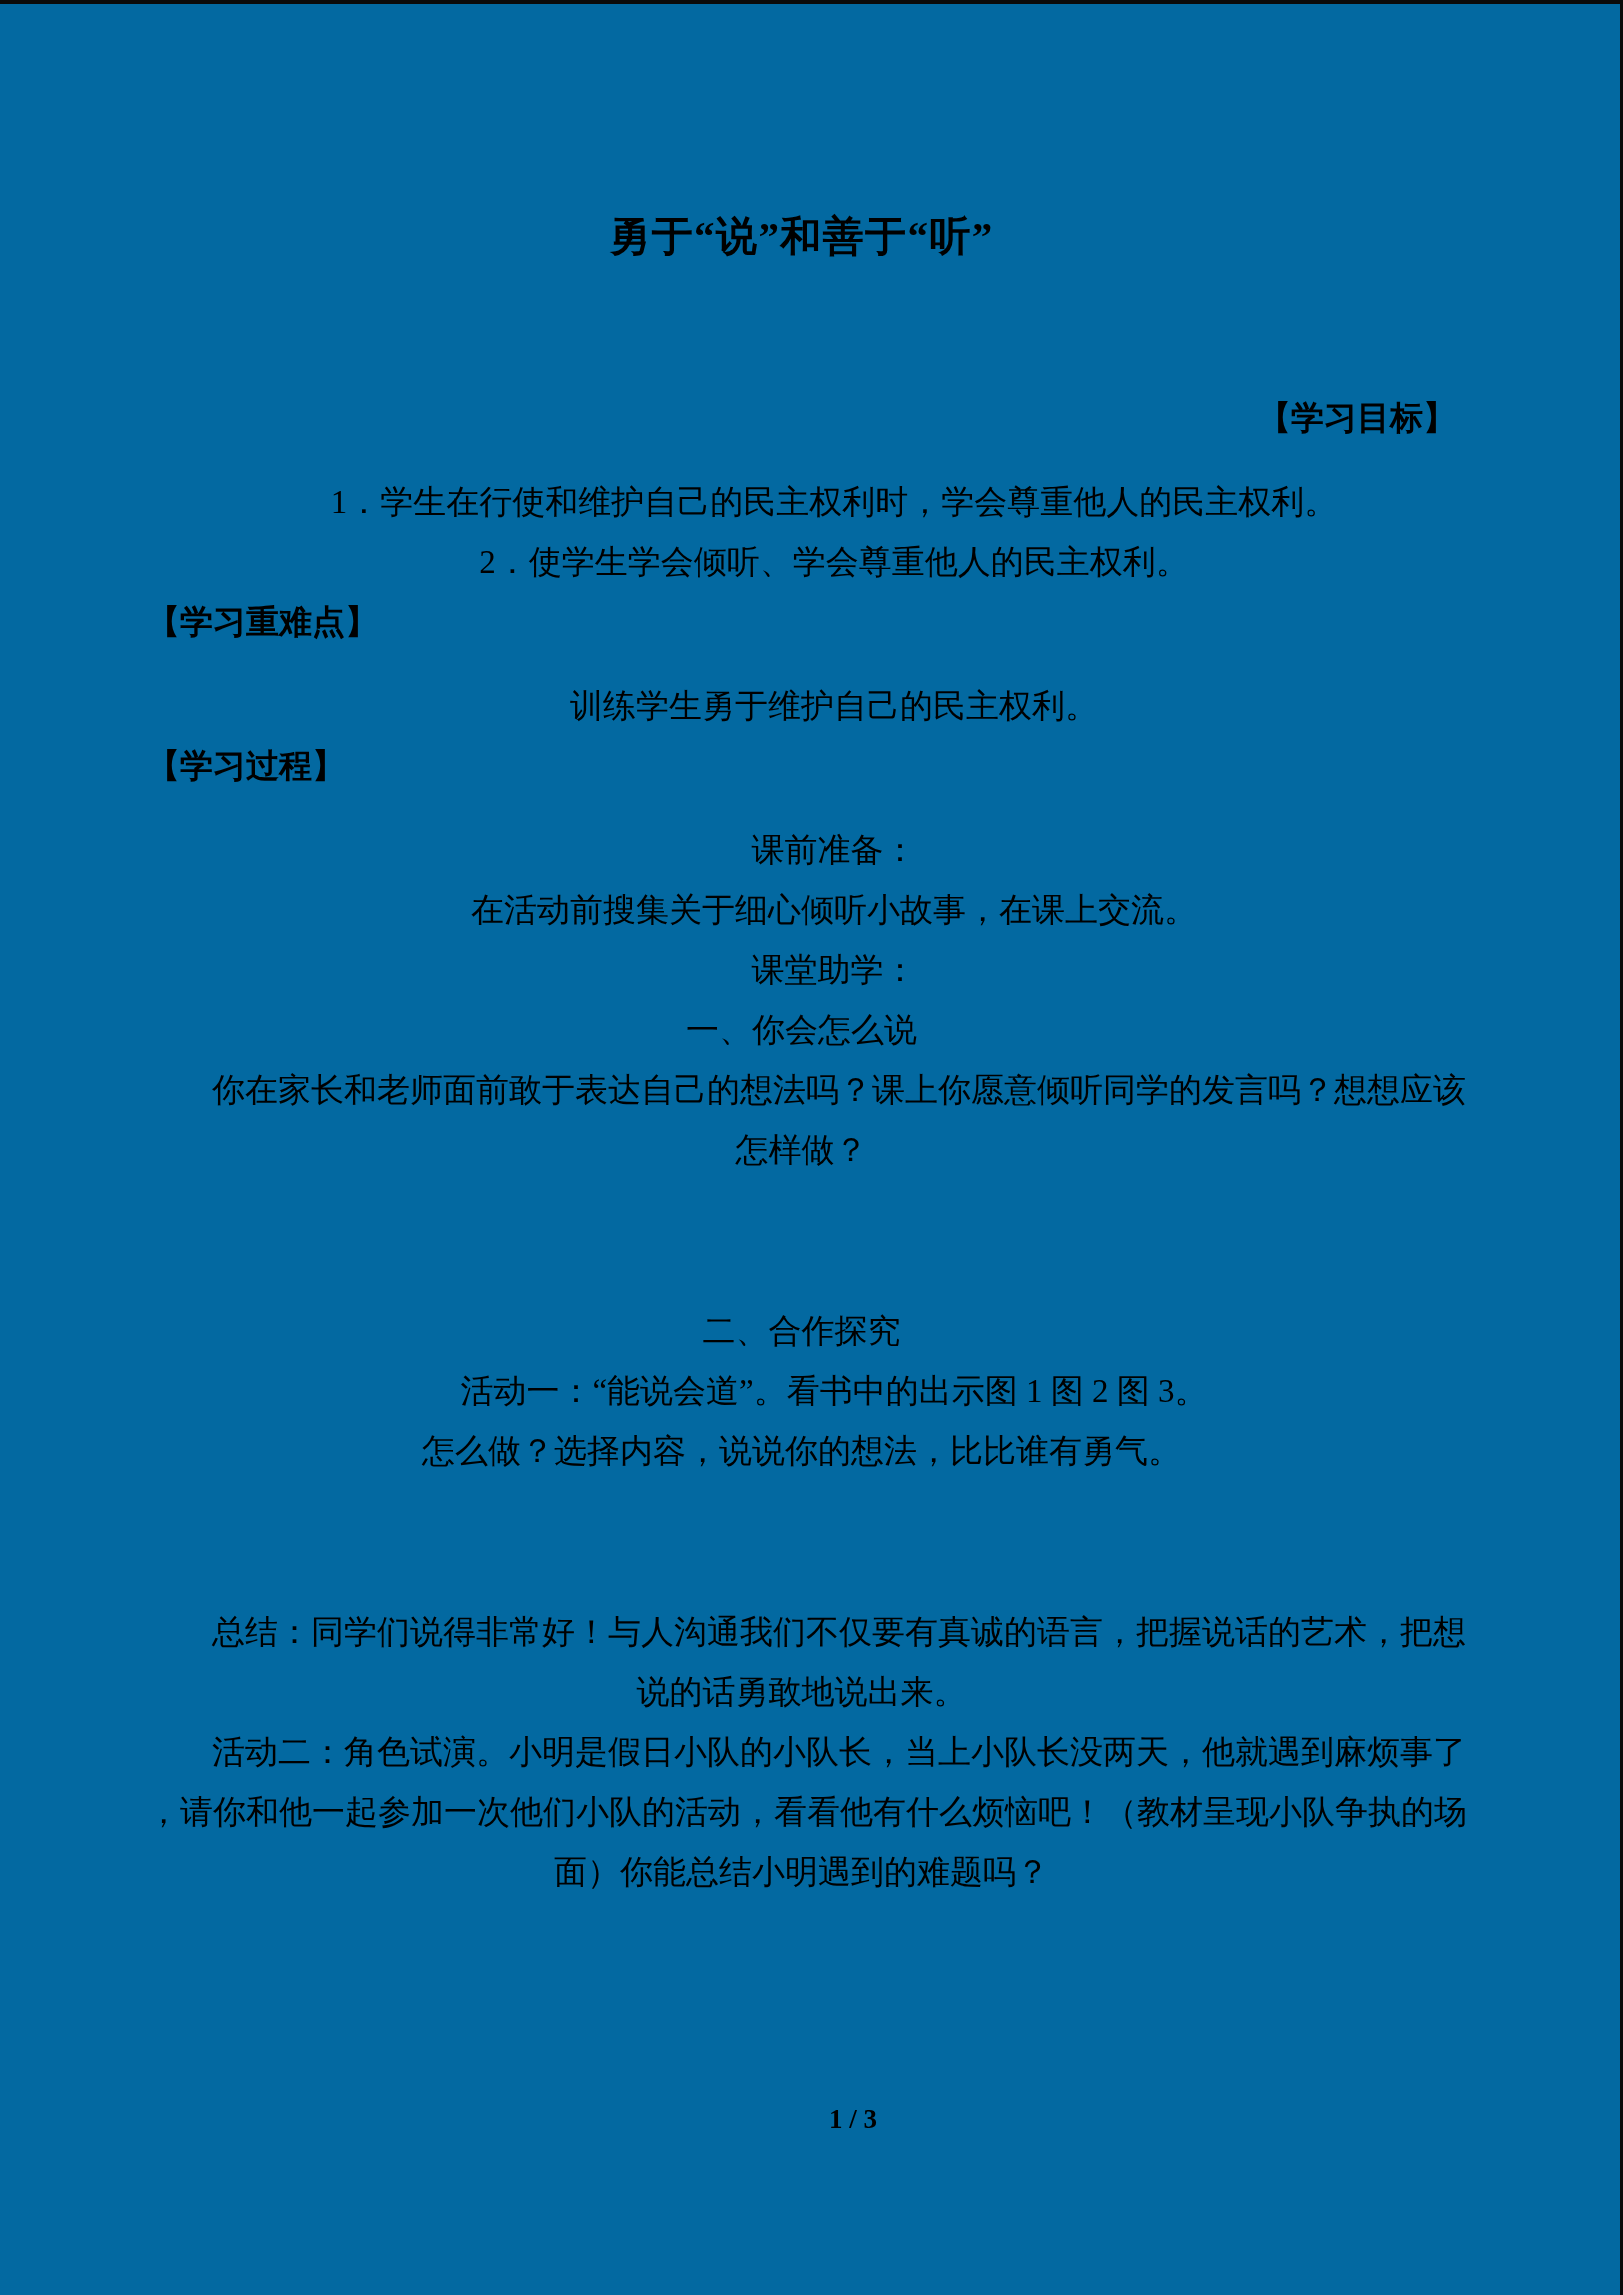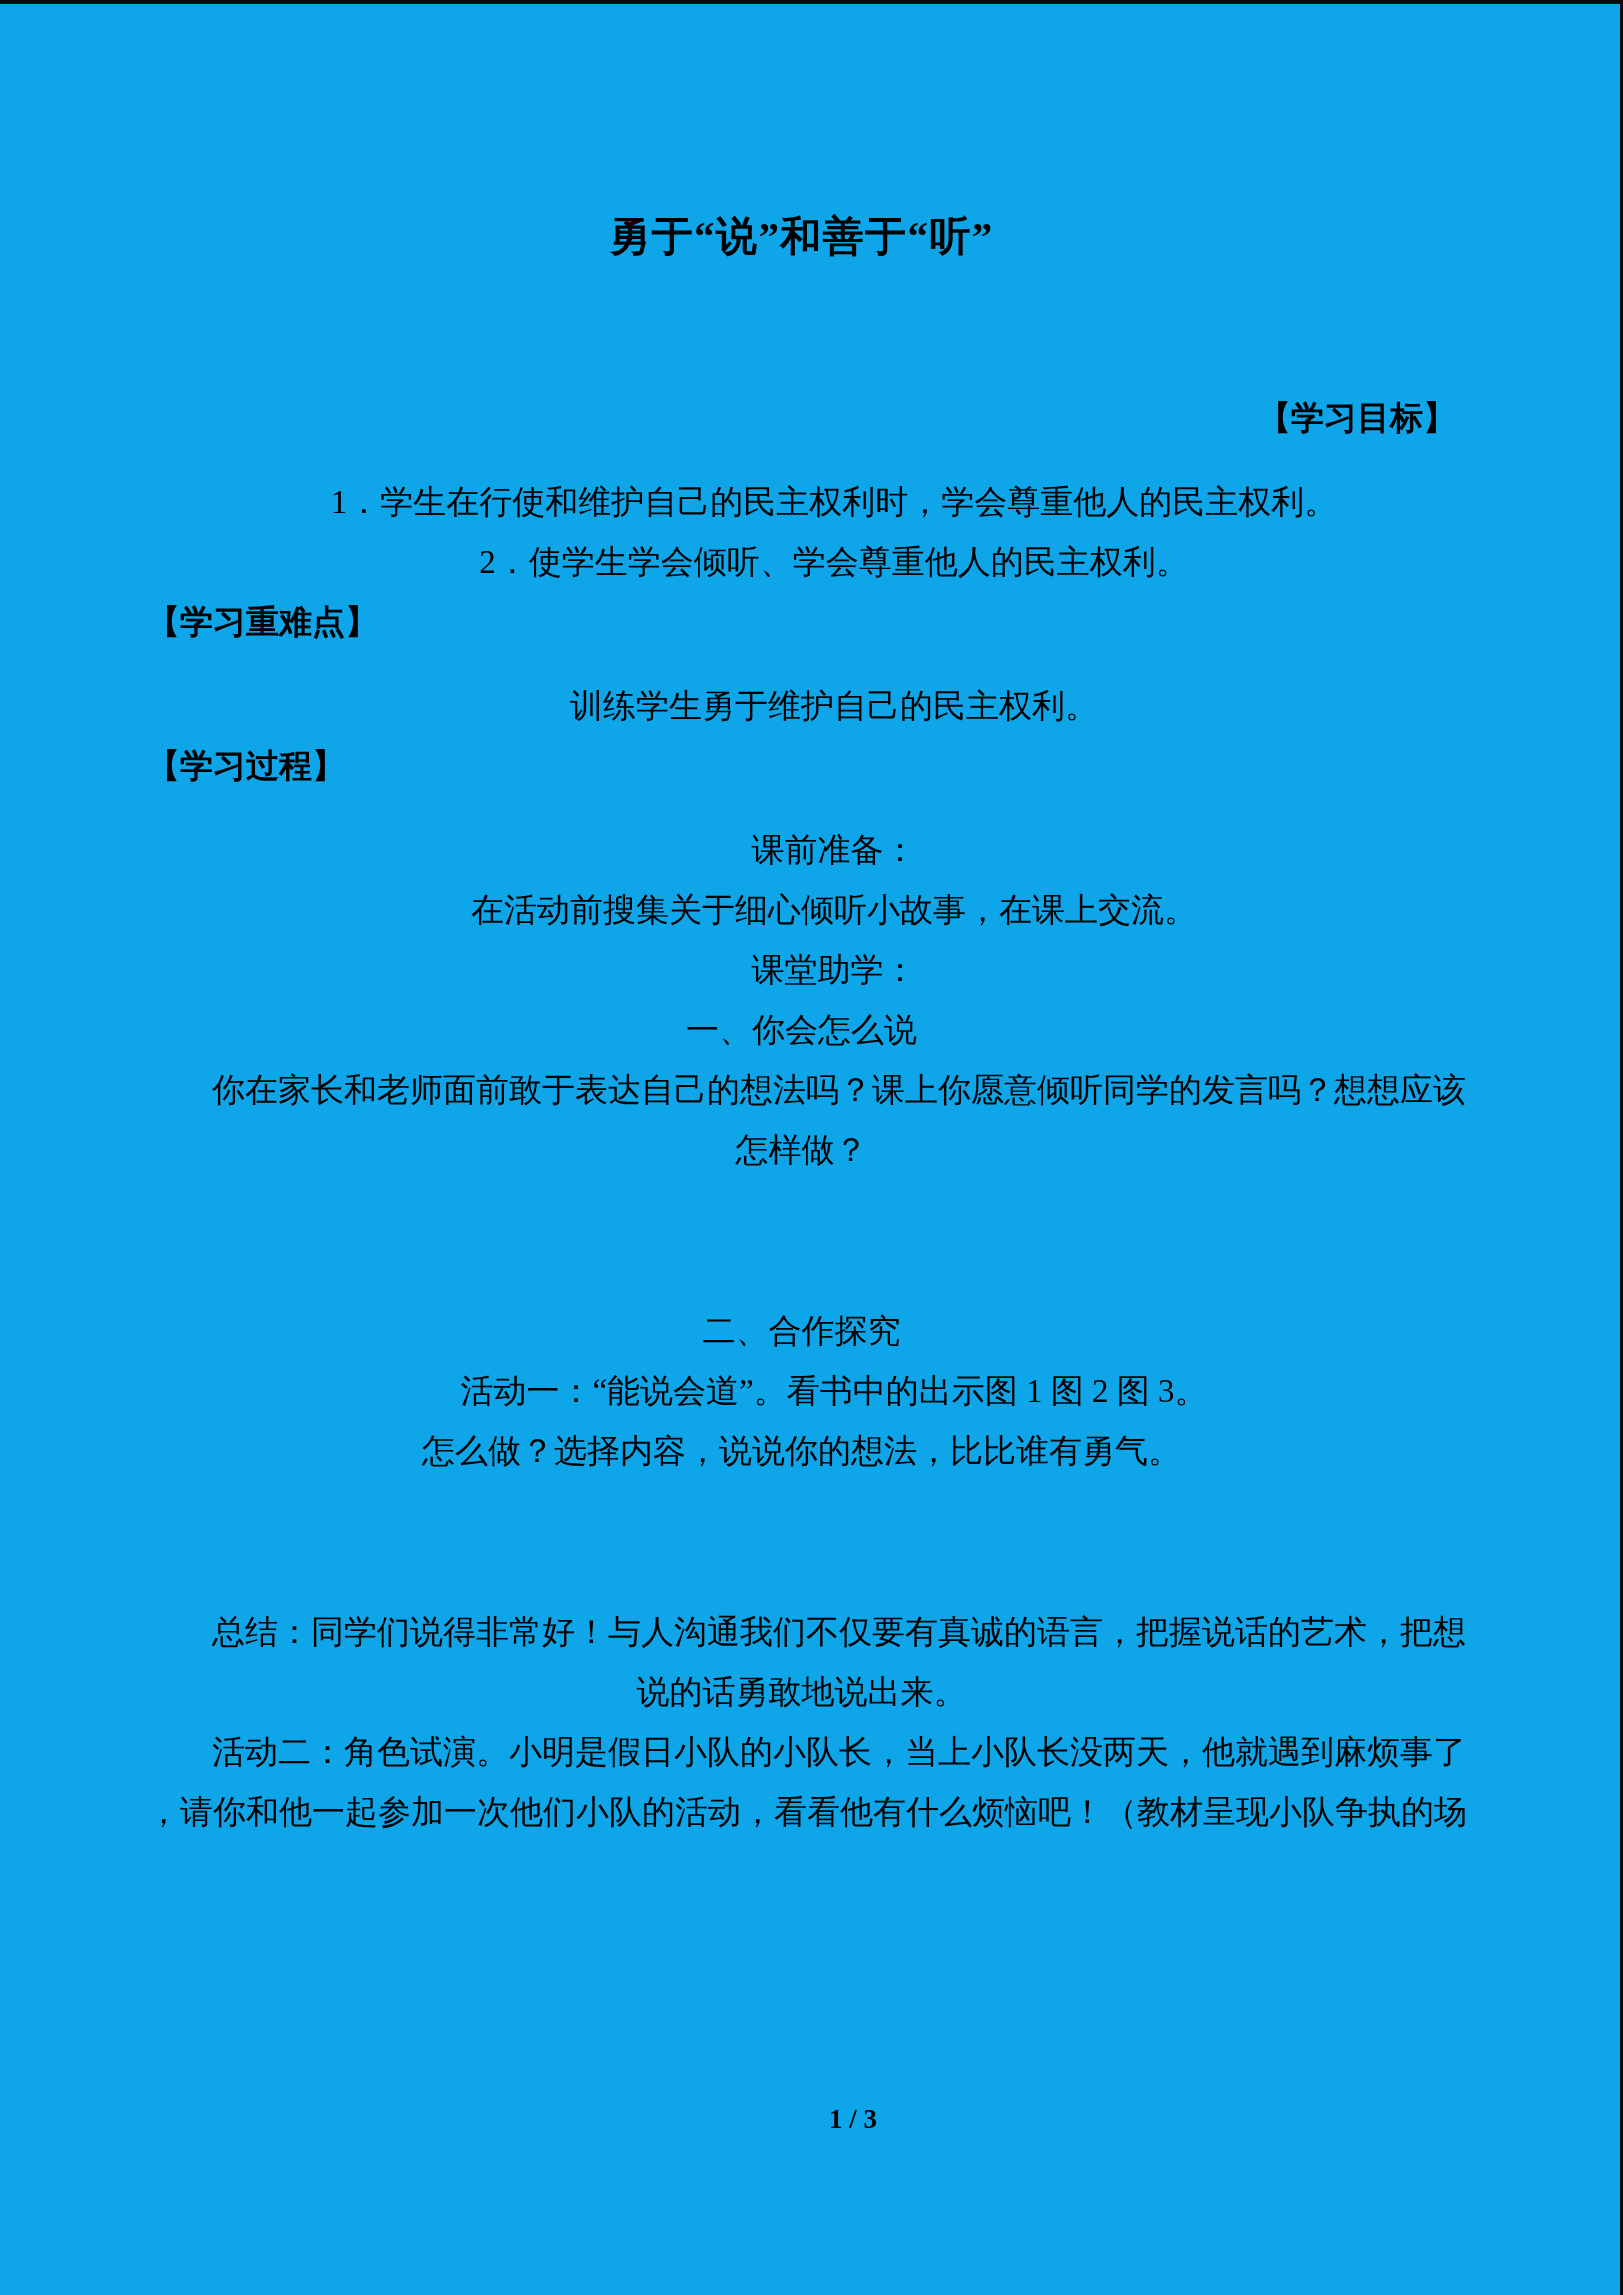--- a/index.html
+++ b/index.html
@@ -5,21 +5,21 @@
   html, body {
     margin: 0;
     padding: 0;
     background: #ffffff;
   }
   .page {
     position: relative;
     width: 1623px;
     height: 2295px;
     box-sizing: border-box;
-    background: #0ea5e9;
+    background: #0369a1;
     border-top: 4.1px solid #0b0b0b;
     border-right: 3.4px solid #0b0b0b;
     font-family: "Liberation Serif", "DejaVu Serif", serif;
     color: #000000;
     overflow: hidden;
   }
   .content {
     box-sizing: border-box;
     padding: 198px 164px 0 147px;
     width: 100%;
@@ -94,18 +94,19 @@
     <div class="line">二、合作探究</div>
     <div class="line indent">活动一：“能说会道”。看书中的出示图 1 图 2 图 3。</div>
     <div class="line">怎么做？选择内容，说说你的想法，比比谁有勇气。</div>
 
     <div class="spacer"></div>
 
     <div class="line indent">总结：同学们说得非常好！与人沟通我们不仅要有真诚的语言，把握说话的艺术，把想</div>
     <div class="line">说的话勇敢地说出来。</div>
     <div class="line indent">活动二：角色试演。小明是假日小队的小队长，当上小队长没两天，他就遇到麻烦事了</div>
     <div class="line">，请你和他一起参加一次他们小队的活动，看看他有什么烦恼吧！（教材呈现小队争执的场</div>
+    <div class="line">面）你能总结小明遇到的难题吗？</div>
 
   </div>
 
   <div class="footer">1 / 3</div>
 </div>
 
 
 </body></html>

